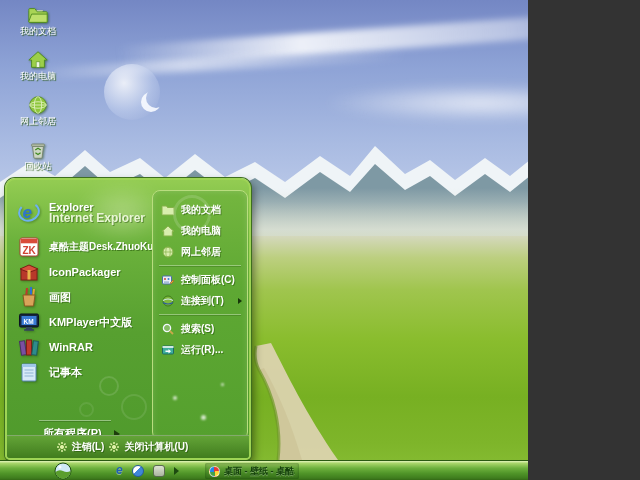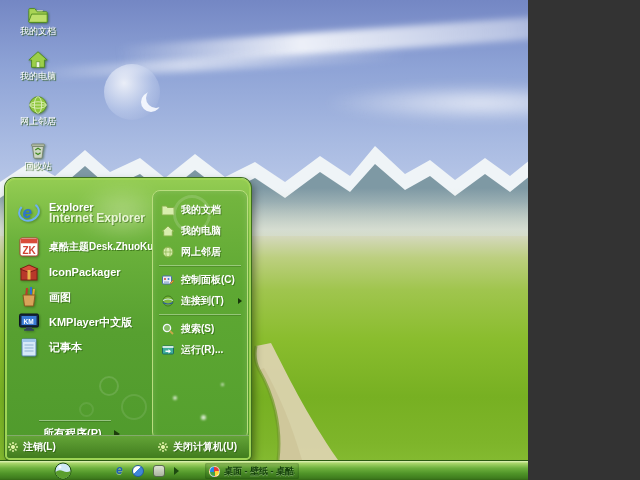--- a/index.html
+++ b/index.html
@@ -58,21 +58,21 @@
     box-shadow:inset 0 0 6px rgba(255,255,255,.15);}
   .rring{left:20px;top:4px;width:32px;height:32px;border-width:3px;opacity:.6;}
   .ritem{display:flex;align-items:center;gap:6px;height:21px;padding-left:8px;cursor:pointer;}
   .ritem svg{width:14px;height:14px;flex:0 0 14px;}
   .rlbl{font-size:10px;font-weight:bold;color:#fff;text-shadow:1px 1px 0 rgba(35,80,10,.5);white-space:nowrap;}
   .rsep{height:1px;background:rgba(255,255,255,.35);box-shadow:0 1px 0 rgba(40,90,15,.3);margin:3px 6px;}
   .rgroup{padding-top:8px;}
   .subarrow{margin-left:auto;margin-right:5px;width:0;height:0;border-left:4px solid #16350a;border-top:3px solid transparent;border-bottom:3px solid transparent;}
   .mbottom{left:0;bottom:0;width:100%;height:23px;border-radius:0 0 3px 3px;
     background:linear-gradient(180deg,#63a437,#417c1e);border-top:1px solid rgba(255,255,255,.35);
-    display:flex;align-items:center;justify-content:space-between;gap:4px;padding-right:12px;box-sizing:border-box;}
+    display:flex;align-items:center;justify-content:center;gap:4px;padding-right:12px;box-sizing:border-box;}
   .mbtn{display:flex;align-items:center;gap:4px;cursor:pointer;}
   .mbtn .lbl{font-size:10px;font-weight:bold;color:#fff;text-shadow:1px 1px 0 rgba(35,80,10,.55);}
   
   .taskbar{left:0;top:460px;width:640px;height:20px;z-index:30;
     background:linear-gradient(180deg,#e5f5bd 0%,#a9d66b 12%,#6db13d 38%,#4f9428 66%,#3f7d1e 90%,#346a16 100%);
     border-top:1px solid #2a5a12;box-sizing:border-box;}
   .startbadge{left:54px;top:1px;width:18px;height:18px;cursor:pointer;}
   .ql{left:116px;top:3px;display:flex;align-items:center;gap:9px;}
   .ql-ie{font-size:12px;font-weight:bold;font-style:italic;color:#1f5fb8;text-shadow:0 1px 0 rgba(255,255,255,.4);line-height:13px;cursor:pointer;}
   .ql-browser{width:12px;height:12px;border-radius:50%;border:1px solid #245a9e;box-sizing:border-box;cursor:pointer;
@@ -213,20 +213,28 @@
           <rect x="2.5" y="4" width="19" height="13" rx="1.5" fill="#16263f" stroke="#0a1322"></rect>
           <rect x="4.5" y="6" width="15" height="9" fill="#3a7bd5"></rect>
           <text x="6.5" y="13.5" font-size="6.5" font-weight="bold" fill="#fff">KM</text>
           <rect x="9" y="17" width="6" height="2" fill="#33435c"></rect>
           <rect x="7" y="19" width="10" height="1.8" rx=".9" fill="#33435c"></rect>
         </svg>
         <div class="mtitle">KMPlayer中文版</div>
       </div>
       <div class="mitem">
         <svg viewBox="0 0 24 24">
+          <rect x="3.5" y="6" width="5" height="14" fill="#7a4fa0" stroke="#4a2f66" transform="rotate(-8 6 13)"></rect>
+          <rect x="9.5" y="5" width="5" height="15" fill="#c0392b" stroke="#7c1f16"></rect>
+          <rect x="15.5" y="6" width="5" height="14" fill="#2e8b8b" stroke="#1d5a5a" transform="rotate(7 18 13)"></rect>
+        </svg>
+        <div class="mtitle">WinRAR</div>
+      </div>
+      <div class="mitem">
+        <svg viewBox="0 0 24 24">
           <rect x="5" y="4" width="14" height="17" rx="1" fill="#d6e9f8" stroke="#5b88b5"></rect>
           <rect x="5" y="4" width="14" height="3" fill="#9fc6e8"></rect>
           <line x1="7.5" y1="10" x2="16.5" y2="10" stroke="#8fb3d4"></line>
           <line x1="7.5" y1="13" x2="16.5" y2="13" stroke="#8fb3d4"></line>
           <line x1="7.5" y1="16" x2="16.5" y2="16" stroke="#8fb3d4"></line>
         </svg>
         <div class="mtitle">记事本</div>
       </div>
     </div>
 

